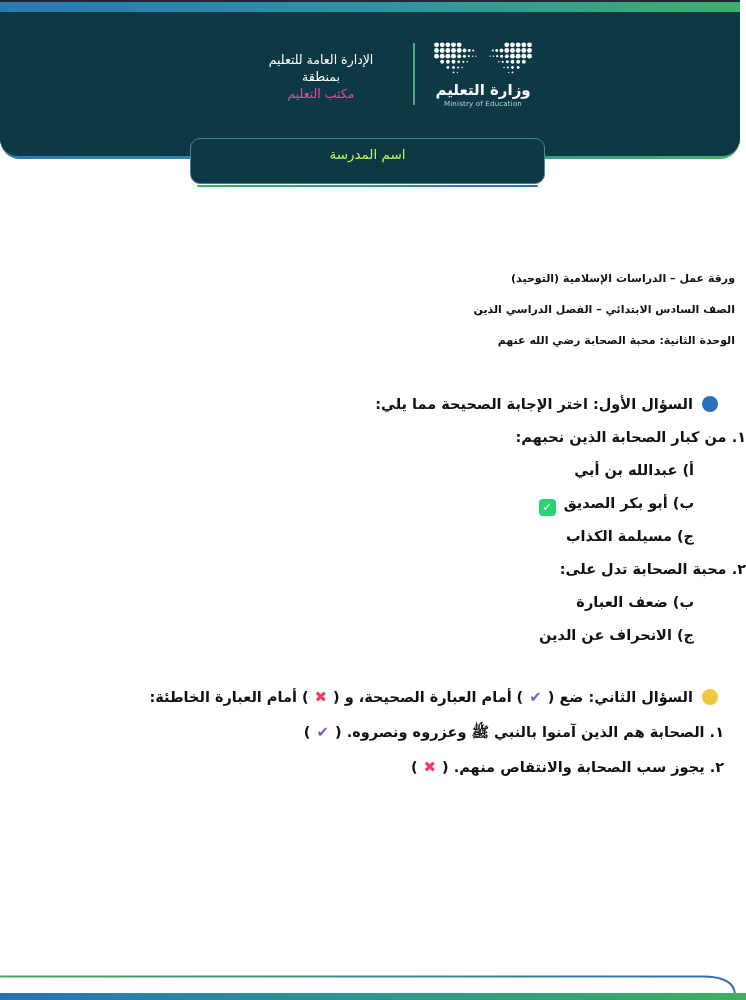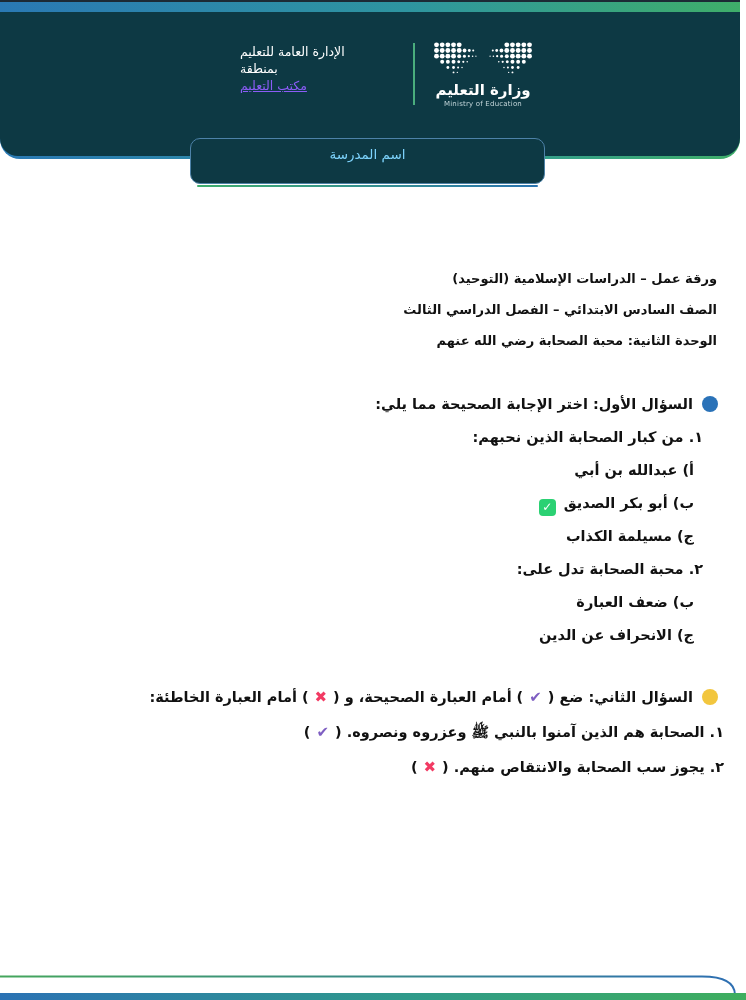--- a/index.html
+++ b/index.html
@@ -9,44 +9,44 @@
   
   .top-line{position:absolute;top:0;left:0;width:740px;height:2px;background:#1c2a35;}
   .top-bar{position:absolute;top:2px;left:0;width:740px;height:10px;
            background:linear-gradient(to right,#2a79b4,#2e95a0 55%,#3fae6a);}
   .hdr-wrap{position:absolute;top:12px;left:0;width:740px;height:147px;box-sizing:border-box;
             background:linear-gradient(to right,#2a79b4,#2e95a0 55%,#3fae6a);
             border-radius:0 0 20px 20px;padding-bottom:3px;}
   .hdr{width:100%;height:144px;background:#0d3944;border-radius:0 0 18px 18px;}
 
   .brand{position:absolute;top:40px;left:240px;display:flex;direction:ltr;align-items:flex-start;}
-  .dept{width:162px;text-align:left;color:#fff;font-size:12.5px;line-height:17px;padding-top:3px;}
-  .dept .office{color:#8b5cf6;text-decoration:underline;}
+  .dept{width:162px;text-align:center;color:#fff;font-size:12.5px;line-height:17px;padding-top:3px;margin-top:8px;}
+  .dept .office{color:#ec4899;}
   .sep{width:2px;height:62px;background:#4aad7d;margin:3px 11px 0 11px;}
   .logo{width:114px;text-align:center;color:#fff;}
   .logo svg{width:104px;height:38px;display:block;margin:0 auto;}
   .logo-ar{font-size:15px;font-weight:bold;margin-top:3px;}
   .logo-en{font-size:7px;color:#c4d6da;margin-top:1px;letter-spacing:.2px;}
 
   .school-box{position:absolute;top:138px;left:190px;width:355px;height:46px;box-sizing:border-box;
               background:#0d3944;border:1.5px solid #4d82a8;border-radius:10px;z-index:5;}
   .school-box::after{content:"";position:absolute;left:6px;right:6px;bottom:-4px;height:2px;
               background:linear-gradient(to right,#3fae6e,#2a74b0);border-radius:2px;}
-  .school-label{color:#7dd3fc;font-size:13.5px;text-align:center;margin-top:7px;}
+  .school-label{color:#bef264;font-size:13.5px;text-align:center;margin-top:7px;}
 
   
   .blk{position:absolute;left:0;right:0;color:#111;font-weight:bold;text-align:right;}
   .titles{top:263px;}
-  .titles .line{line-height:31px;font-size:13px;padding-left:20px;padding-right:29px;}
+  .titles .line{line-height:31px;font-size:11px;padding-left:20px;padding-right:11px;}
   .q1{top:388px;}
   .q1 .line{line-height:33px;font-size:14.5px;}
   .q2{top:680px;}
   .q2 .line{line-height:35px;font-size:14.5px;}
   .qhead{padding-right:28px;padding-left:31px;}
-  .item{padding-right:43px;}
+  .item{}
   .opt{padding-right:52px;}
   .stmt{padding-right:22px;}
 
   .dot{width:16px;height:16px;border-radius:50%;display:inline-block;vertical-align:-3px;margin-left:9px;}
   .dot.blue{background:#2a72b8;}
   .dot.yellow{background:#f2c63e;}
 
   .cb{background:#2bd173;color:#fff;width:17px;height:17px;border-radius:4px;display:inline-block;
       text-align:center;line-height:17px;font-size:12px;vertical-align:-3px;margin-right:8px;}
   .pcheck{color:#7e5ec2;font-size:15px;}
@@ -123,21 +123,21 @@
       <div class="logo-en">Ministry of Education</div>
     </div>
   </div>
 
   <div class="school-box">
     <div class="school-label">اسم المدرسة</div>
   </div>
 
   <div class="blk titles">
     <div class="line">ورقة عمل – الدراسات الإسلامية (التوحيد)</div>
-    <div class="line">الصف السادس الابتدائي – الفصل الدراسي الثالث</div>
+    <div class="line">الصف السادس الابتدائي – الفصل الدراسي الذين</div>
     <div class="line">الوحدة الثانية: محبة الصحابة رضي الله عنهم</div>
   </div>
 
   <div class="blk q1">
     <div class="line qhead">
       <span class="dot blue"></span><span>السؤال الأول: اختر الإجابة الصحيحة مما يلي:</span>
     </div>
     <div class="line item">١. من كبار الصحابة الذين نحبهم:</div>
     <div class="line opt">
       <span>أ) عبدالله بن أبي</span>

